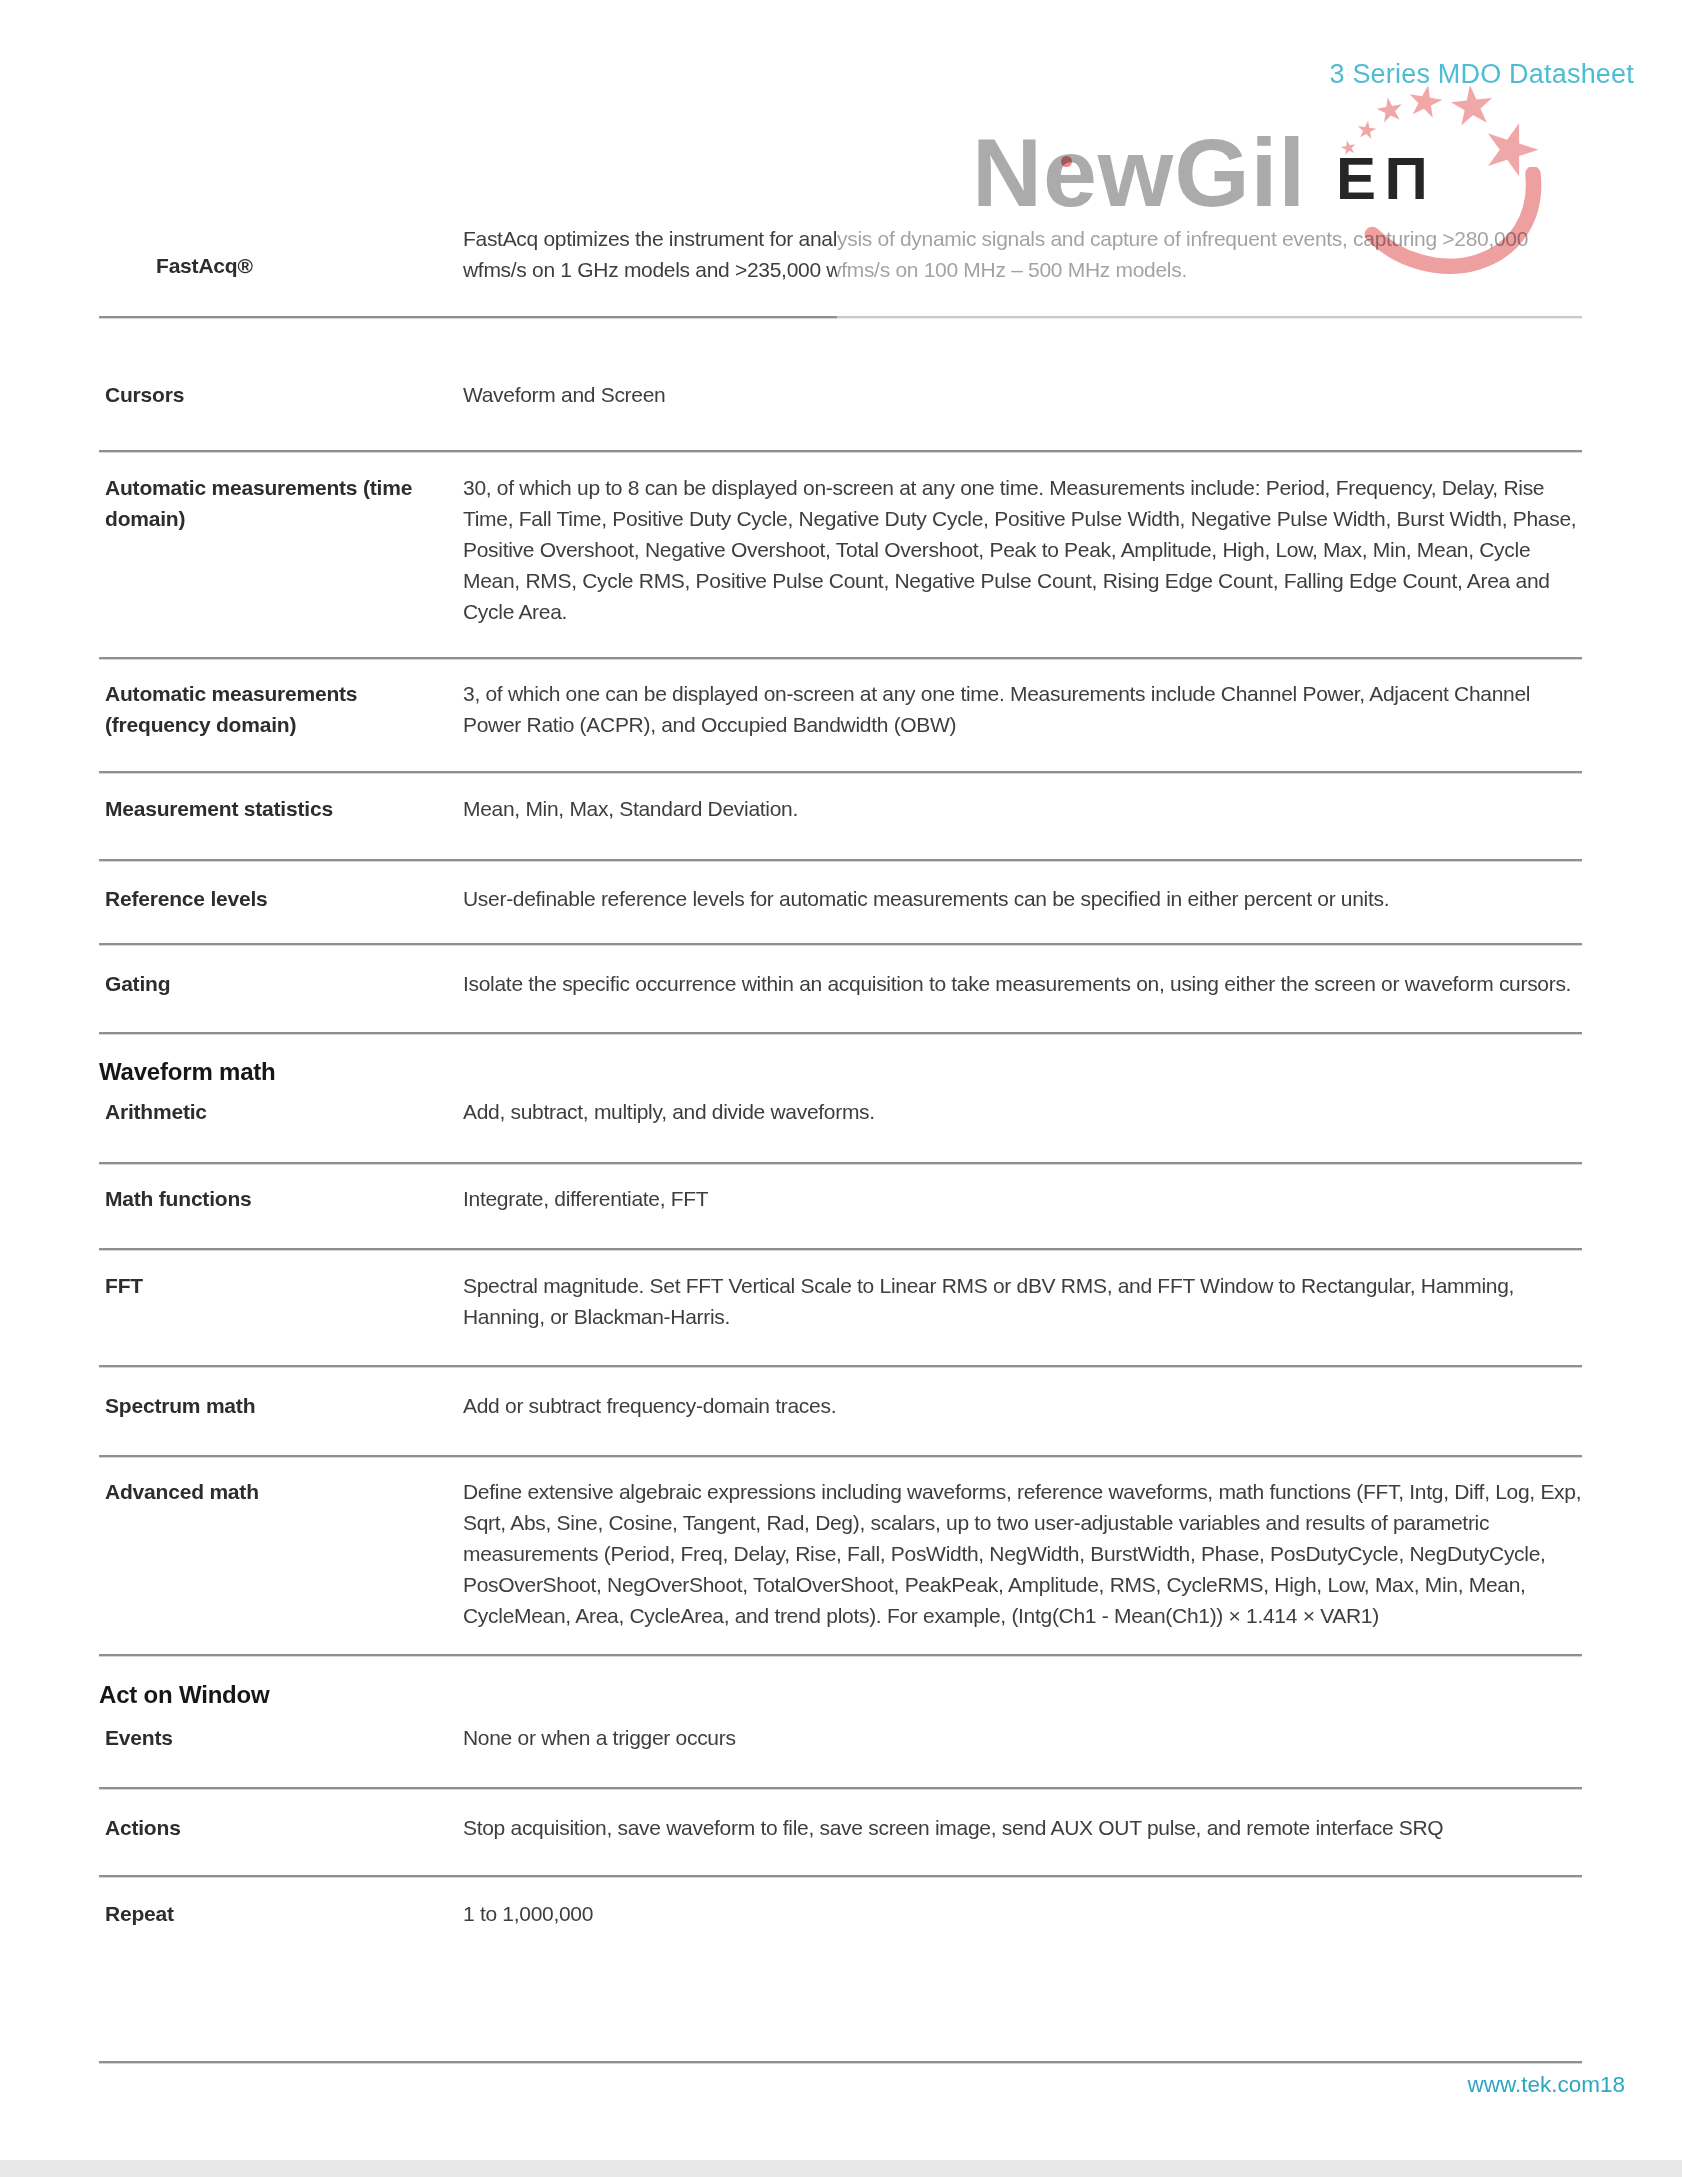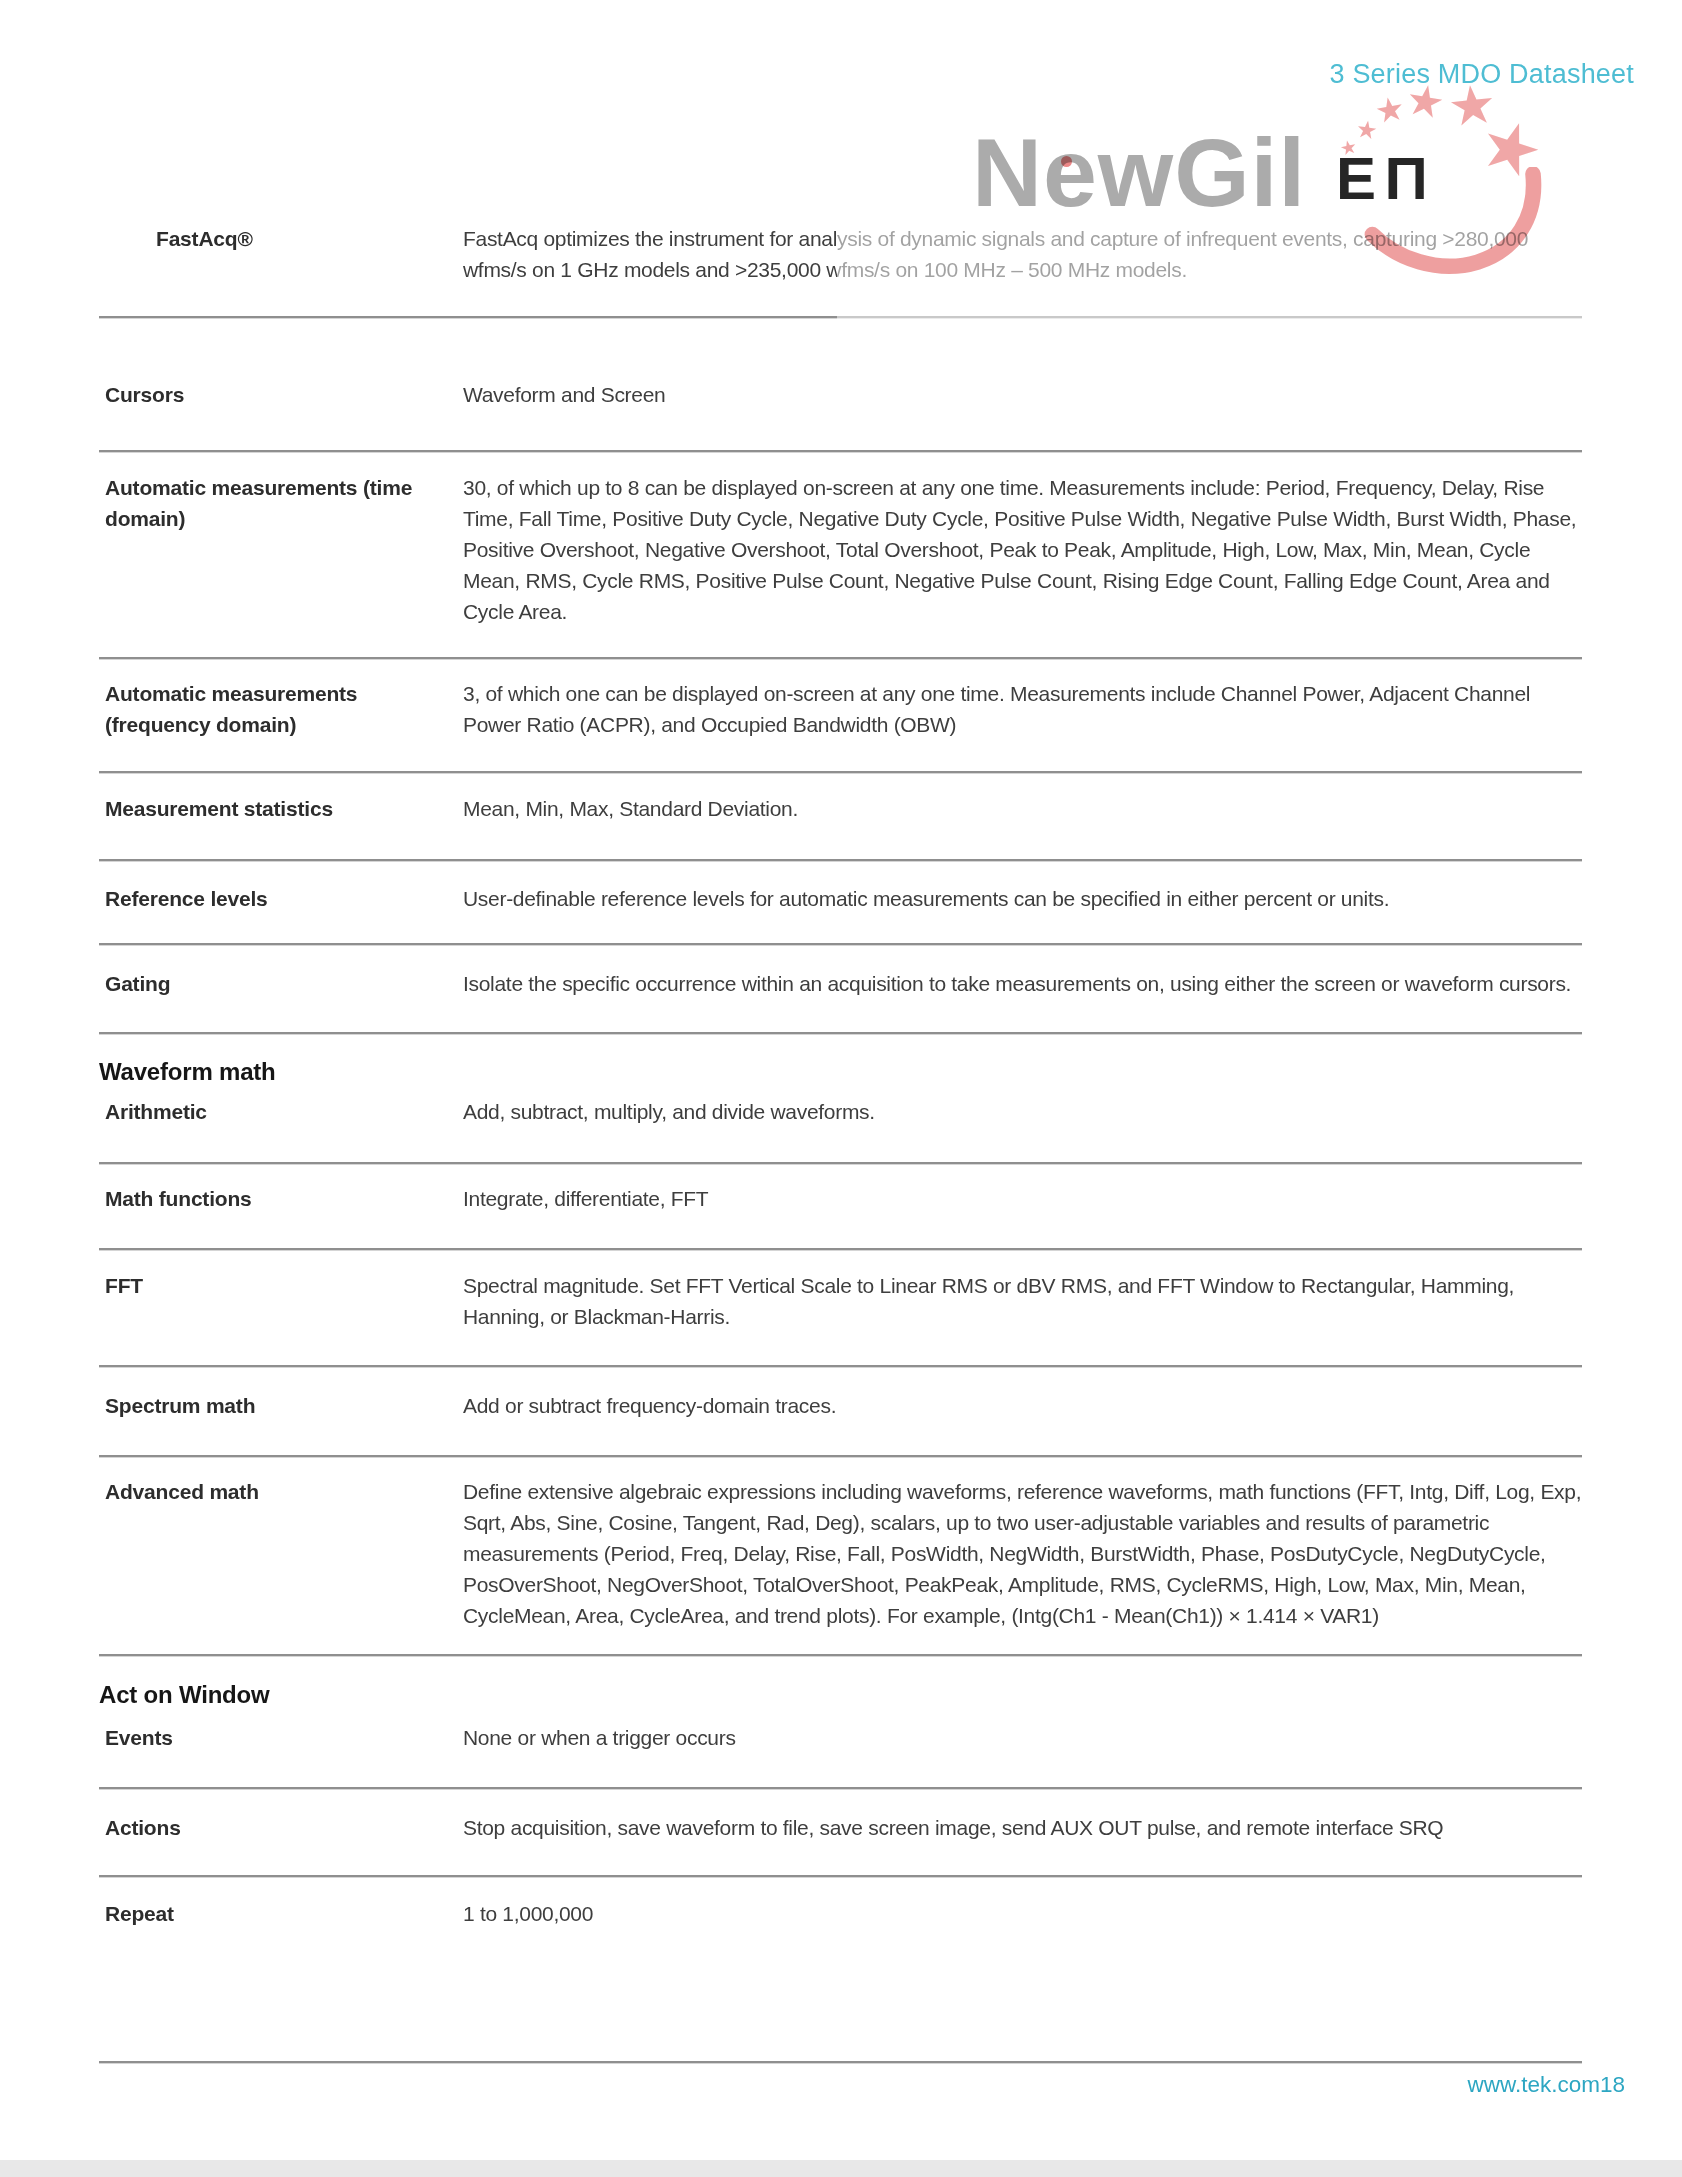--- a/index.html
+++ b/index.html
@@ -17,21 +17,21 @@
     font-size:27px;color:#4ebdd3;letter-spacing:0.2px;
     z-index:7;
   }
   
   .row{position:absolute;left:0;width:1683px;}
   .lbl{
     position:absolute;left:105px;width:342px;
     font-size:21px;font-weight:bold;color:#2d2d2d;
     line-height:31px;letter-spacing:-0.2px;
   }
-  .lbl.indent{left:156px;}
+  .lbl.indent{left:156px;margin-top:27px;}
   .val{
     position:absolute;left:463px;width:1124px;
     font-size:21px;color:#3e3e3e;
     line-height:31px;letter-spacing:-0.3px;
   }
   .sec-title{
     position:absolute;left:99px;width:778px;
     font-size:24px;font-weight:bold;color:#161616;
     letter-spacing:-0.2px;
   }

